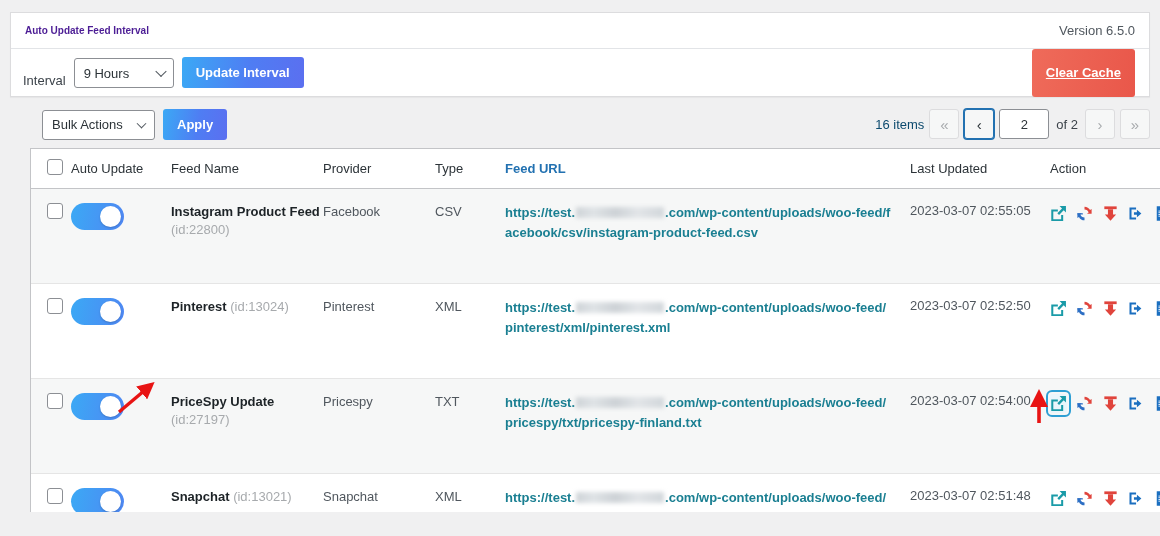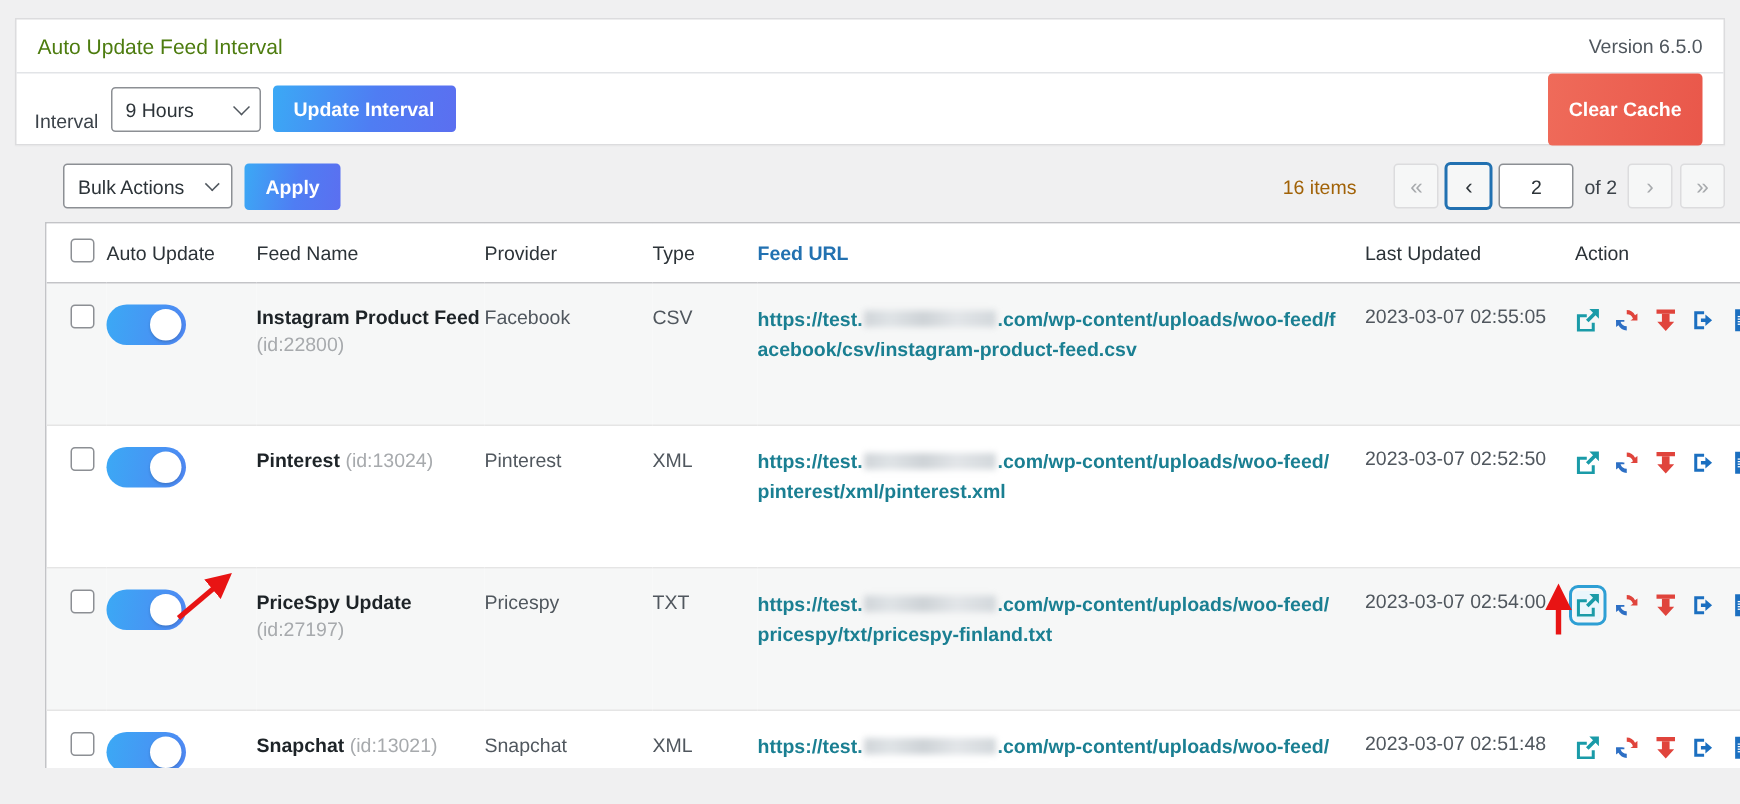--- a/index.html
+++ b/index.html
@@ -20,21 +20,21 @@
     background:#ffffff;
     border:1px solid #dcdcde;
     box-shadow:0 1px 1px rgba(0,0,0,.04);
   }
   .panel-head {
     height:36px;
     display:flex; align-items:center; justify-content:space-between;
     padding:0 14px;
     border-bottom:1px solid #e2e4e7;
   }
-  .panel-title { font-size:14px; color:#4d7c0f; font-weight:400; }
+  .panel-title { font-size:10px; color:#4c1d95; font-weight:700; }
   .panel-version { font-size:13px; color:#50575e; }
   .panel-body {
     height:47px;
     display:flex; align-items:center; justify-content:space-between;
     padding:0 14px 0 12px;
   }
   .interval-group { display:flex; align-items:flex-end; gap:8px; }
   .interval-label { font-size:13px; color:#3c434a; }
 
   .select-box {
@@ -62,49 +62,49 @@
     font-weight:bold; font-size:13px;
     color:#fff; cursor:pointer;
     display:inline-flex; align-items:center; justify-content:center;
   }
   .btn-primary {
     background:linear-gradient(100deg,#3ba9f5 0%,#4f7df3 55%,#5b6ff0 100%);
     height:31px; padding:0 14px;
   }
   .btn-danger {
     background:linear-gradient(100deg,#ef6b5a 0%,#e9574a 100%);
-    height:48px; padding:13px 14px;
+    height:48px; padding:13px 14px;text-decoration:underline;
   }
 
   
   .toolbar {
     position:absolute;
     left:10px; top:108px; width:1140px; height:32px;
     display:flex; align-items:center; justify-content:space-between;
   }
-  .toolbar-left { display:flex; align-items:center; gap:8px;padding-left:32px; }
+  .toolbar-left { display:flex; align-items:flex-end; gap:8px;padding-left:32px; }
   .bulk-select {
     position:relative;
     height:30px; width:113px;
     border:1px solid #8c8f94; border-radius:3px;
     background:#fff;
     display:flex; align-items:center;
     padding:0 24px 0 9px;
     font-size:13px; color:#2c3338; cursor:pointer;
   }
   .bulk-select .chev {
     position:absolute; right:9px; top:50%;
     width:7px; height:7px;
     border-right:1.6px solid #50575e;
     border-bottom:1.6px solid #50575e;
     transform:translateY(-70%) rotate(45deg);
   }
 
   .pagination { display:flex; align-items:center; gap:5px; }
-  .pg-count { font-size:13px; color:#a16207; margin-right:20px; }
+  .pg-count { font-size:13px; color:#0c4a6e; margin-right:0; }
   .pg-btn {
     width:30px; height:30px;
     border:1px solid #dcdcde; border-radius:3px;
     background:#f6f7f7;
     color:#a7aaad;
     display:flex; align-items:center; justify-content:center;
     font-size:15px; line-height:1; cursor:pointer;
     font-family:"Liberation Sans", sans-serif;
   }
   .pg-btn.focused {

